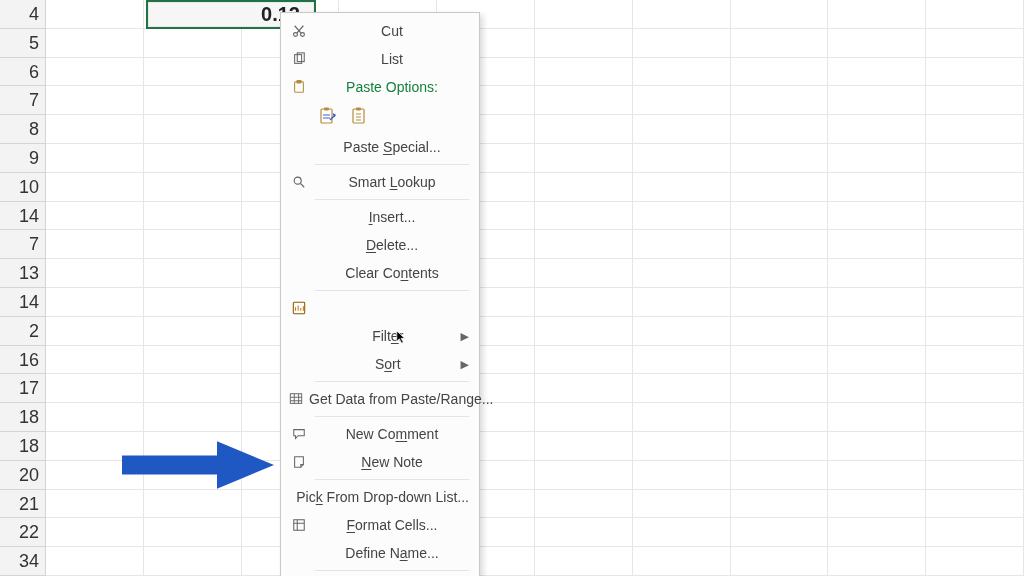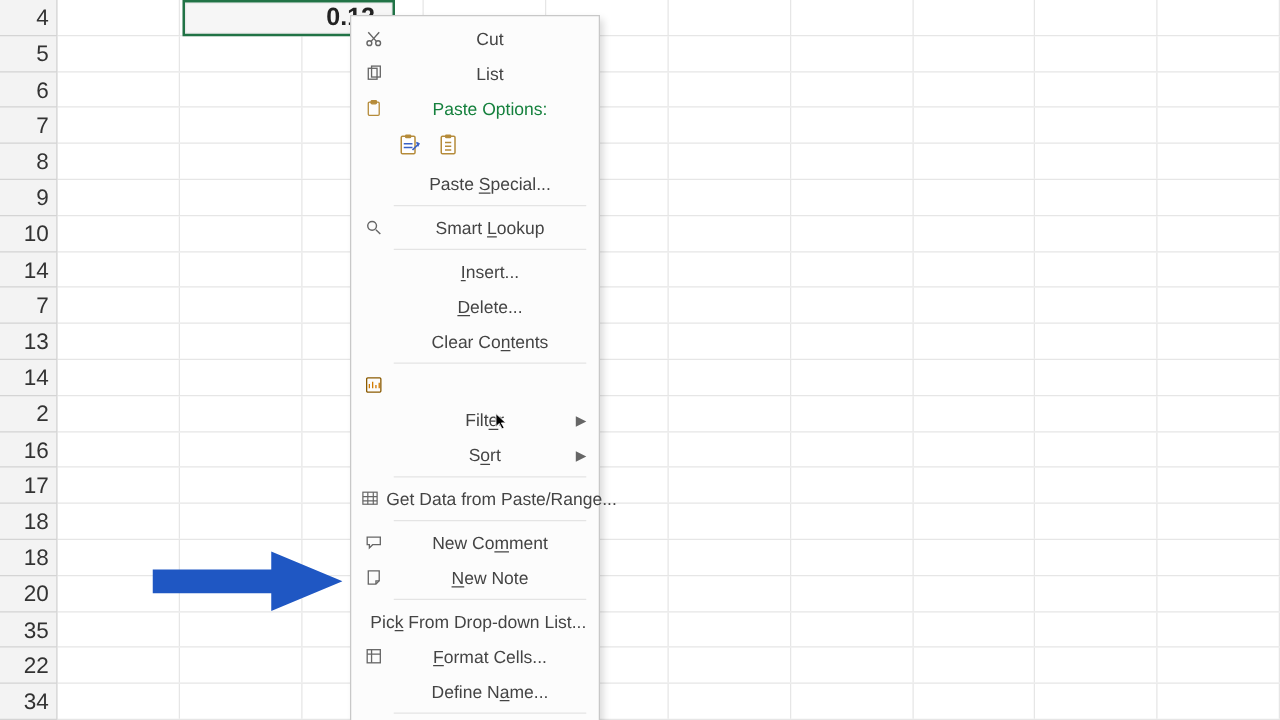--- a/index.html
+++ b/index.html
@@ -40,21 +40,21 @@
       <div class="row-hdr">14</div>
       <div class="row-hdr">7</div>
       <div class="row-hdr">13</div>
       <div class="row-hdr">14</div>
       <div class="row-hdr">2</div>
       <div class="row-hdr">16</div>
       <div class="row-hdr">17</div>
       <div class="row-hdr">18</div>
       <div class="row-hdr">18</div>
       <div class="row-hdr">20</div>
-      <div class="row-hdr">35</div>
+      <div class="row-hdr">21</div>
       <div class="row-hdr">22</div>
       <div class="row-hdr">34</div>
     </div>
   <div class="grid" id="cellGrid">
       <div class="grid-row">
         <div class="cell"></div>
         <div class="cell"></div>
         <div class="cell"></div>
         <div class="cell"></div>
         <div class="cell"></div>

